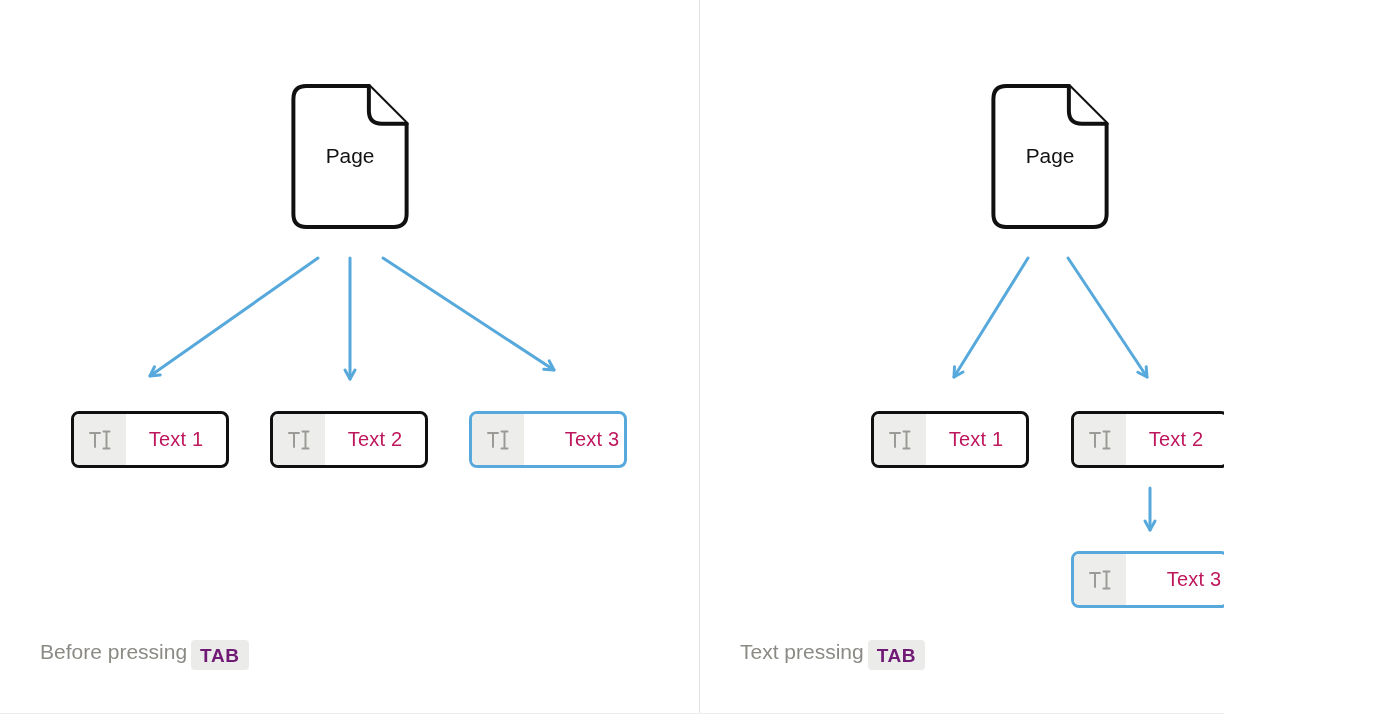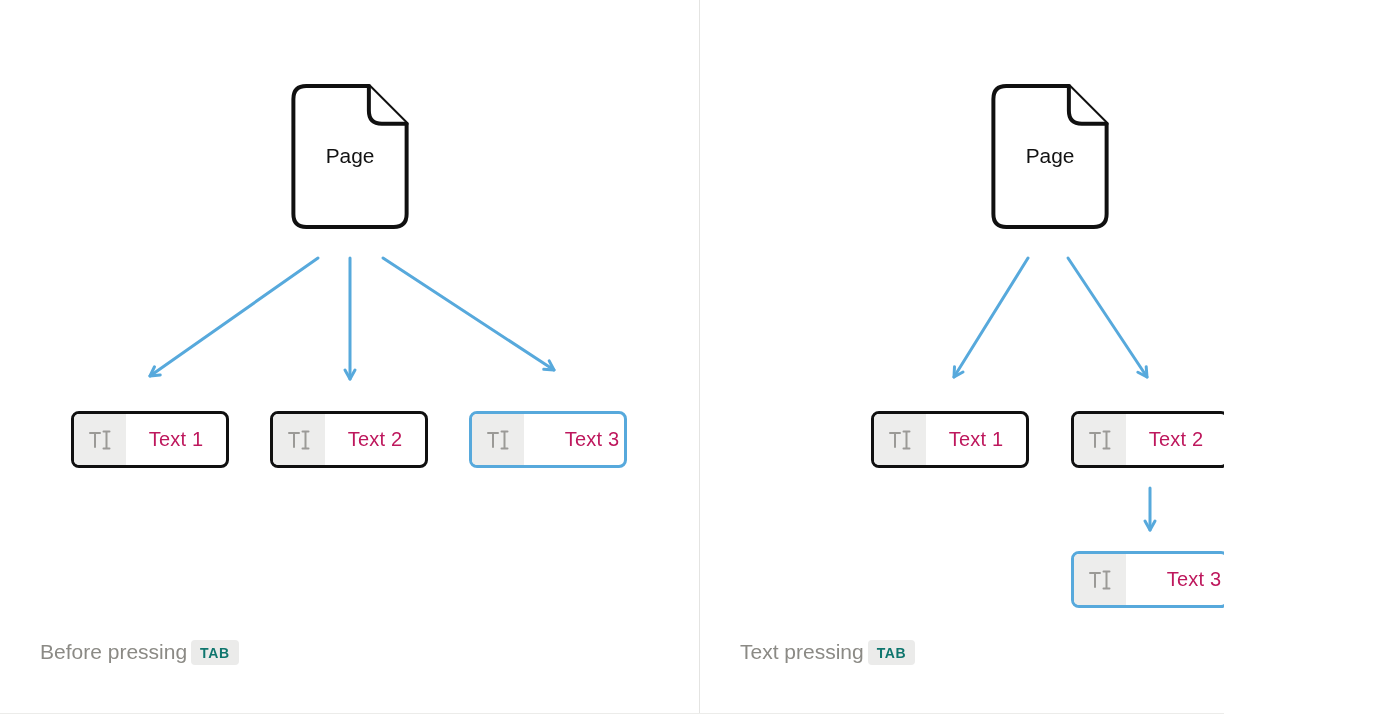--- a/index.html
+++ b/index.html
@@ -121,22 +121,22 @@
     display: flex;
     align-items: flex-start;
     gap: 4px;
     font-size: 21px;
     color: #8b8a85;
     white-space: nowrap;
   }
   .key-badge {
     display: inline-block;
     background: #ebebea;
-    color: #0f766e;
-    font-size: 14px;
+    color: #701a75;
+    font-size: 19px;
     font-weight: bold;
     letter-spacing: 0.6px;
     padding: 6px 9px 5px 9px;
     border-radius: 4px;
     line-height: 1;
   }
 </style>
 </head>
 <body>
 

